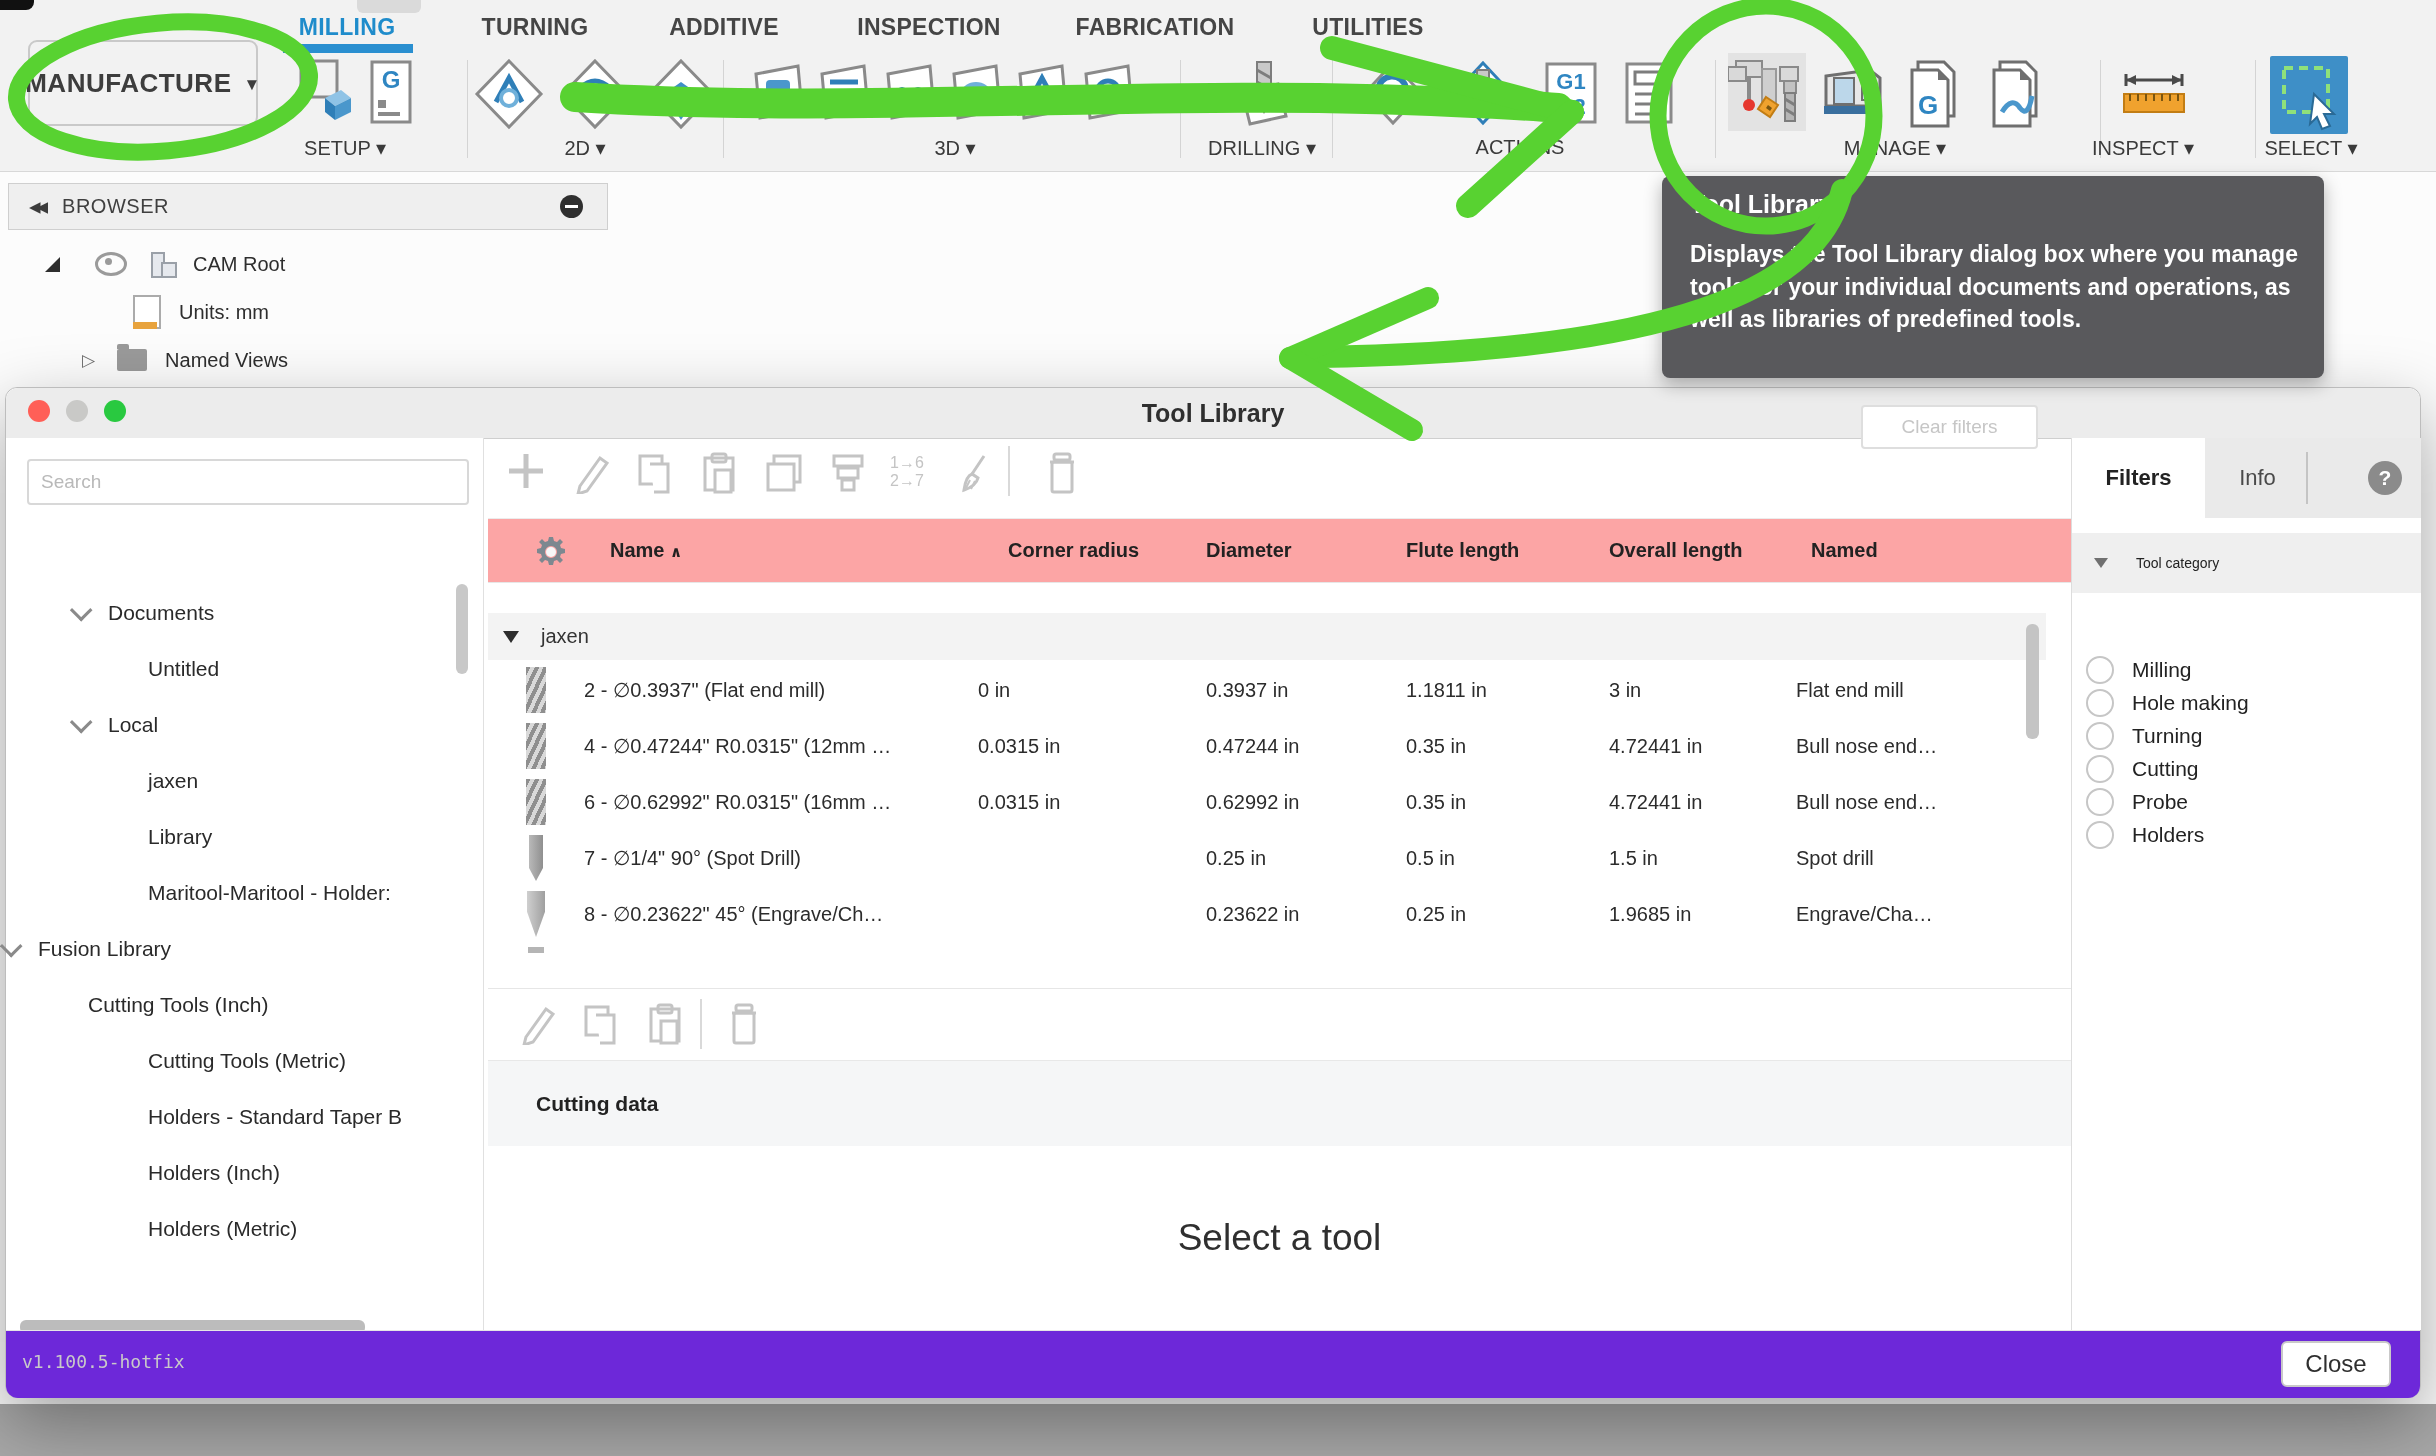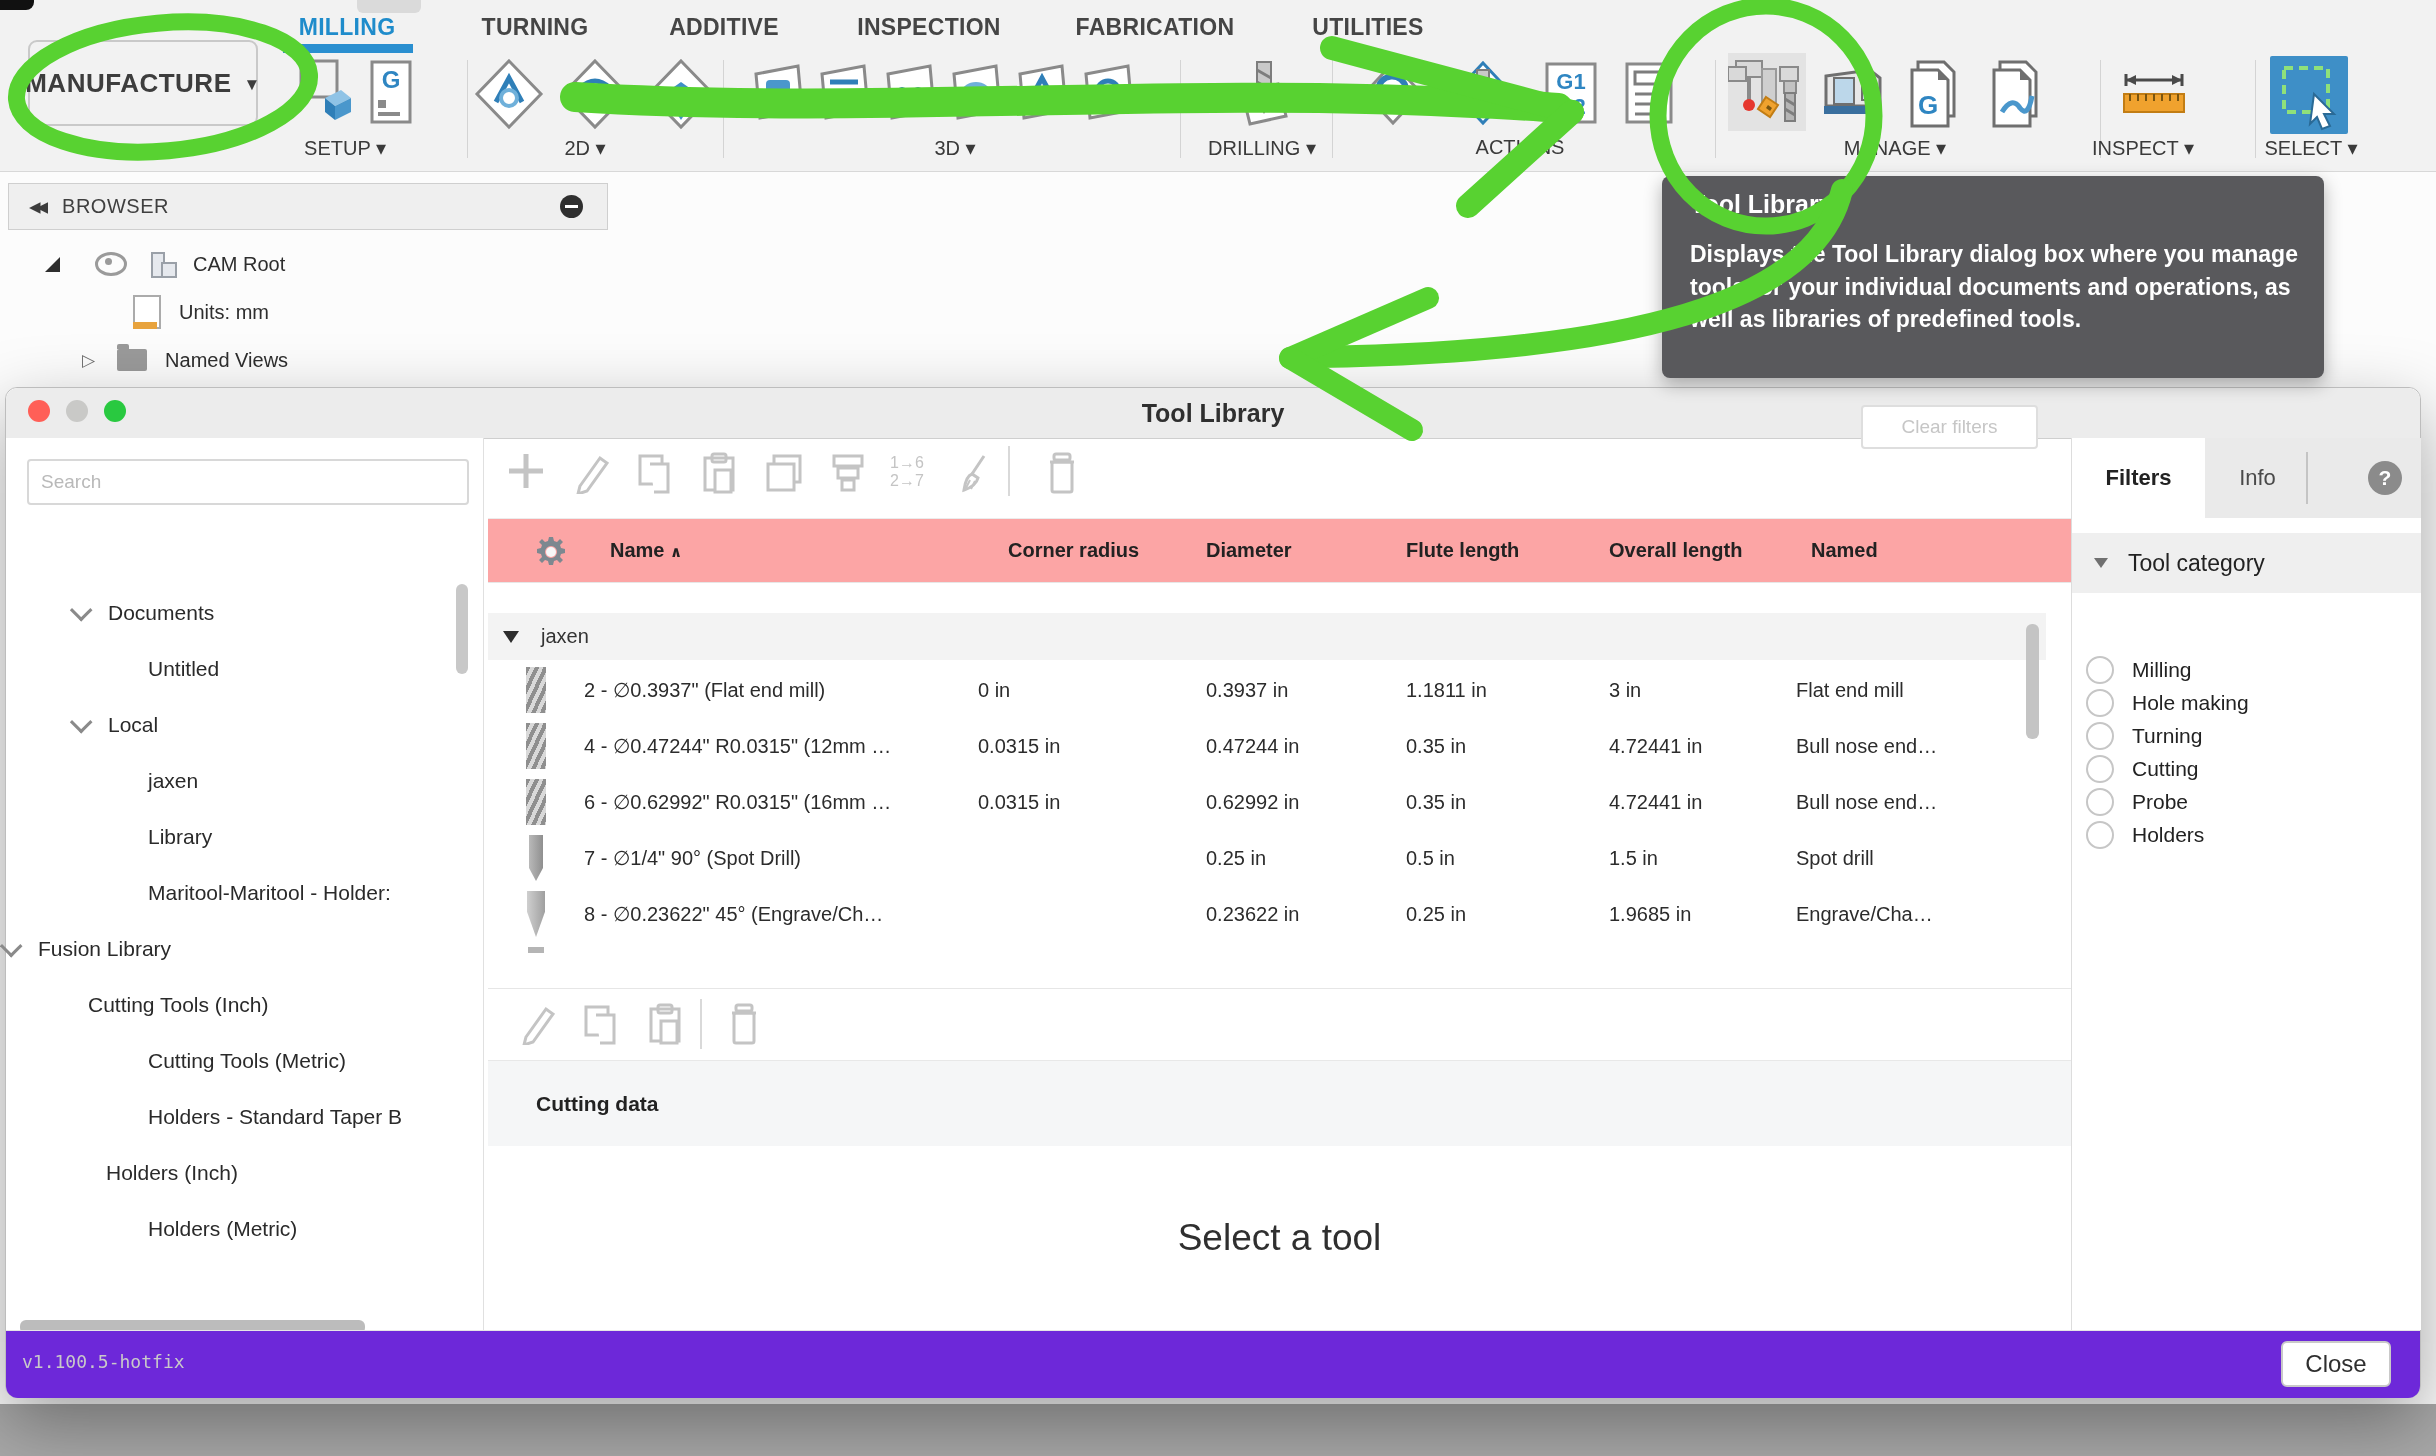--- a/index.html
+++ b/index.html
@@ -82,21 +82,21 @@
   .select-prompt{position:absolute;left:482px;top:758px;width:1583px;height:184px;display:flex;align-items:center;justify-content:center;font-size:37px;font-weight:500;color:#2f2f2f;background:#fff;}
   
   .rightpane{position:absolute;left:2065px;top:50px;width:349px;height:892px;border-left:1px solid #dddddd;background:#fff;}
   .rp-tabs{position:absolute;left:0;top:0;width:349px;height:80px;background:#eaeaea;}
   .rp-tab-active{position:absolute;left:0;top:0;width:133px;height:80px;background:#fff;display:flex;align-items:center;justify-content:center;font-size:22px;font-weight:bold;color:#222;}
   .rp-tab-info{position:absolute;left:133px;top:0;width:105px;height:80px;display:flex;align-items:center;justify-content:center;font-size:22px;color:#4a4a4a;}
   .rp-div{position:absolute;left:234px;top:14px;width:2px;height:52px;background:#c4c4c4;}
   .help-circle{position:absolute;left:296px;top:23px;width:34px;height:34px;border-radius:50%;background:#8b8b8b;color:#fff;font-size:21px;font-weight:bold;display:flex;align-items:center;justify-content:center;}
   .cat-band{position:absolute;left:0;top:95px;width:349px;height:60px;background:#efefef;display:flex;align-items:center;}
   .cat-tri{width:0;height:0;border-top:10px solid #707070;border-left:7px solid transparent;border-right:7px solid transparent;margin-left:22px;}
-  .cat-label{margin-left:20px;font-size:23px;color:#222;}
+  .cat-label{margin-left:28px;font-size:14px;color:#222;}
   .radio-row{position:absolute;left:0;width:349px;height:33px;display:flex;align-items:center;}
   .radio{width:24px;height:24px;border:2px solid #c6c6c6;border-radius:50%;margin-left:14px;flex:none;background:#fff;}
   .radio-label{margin-left:18px;font-size:21px;color:#222;}
   .annot{position:absolute;left:0;top:0;z-index:30;pointer-events:none;}
   svg text{font-family:"Liberation Sans",sans-serif;}
 </style>
 </head>
 <body>
 
 <div class="stage">
@@ -384,21 +384,21 @@
             <span class="tlabel">Cutting Tools (Inch)</span>
           </div>
           <div class="tree-row" style="top: 504px; padding-left: 110px;">
             <span class="chev hide"></span>
             <span class="tlabel">Cutting Tools (Metric)</span>
           </div>
           <div class="tree-row" style="top: 560px; padding-left: 110px;">
             <span class="chev hide"></span>
             <span class="tlabel">Holders - Standard Taper B</span>
           </div>
-          <div class="tree-row" style="top: 616px; padding-left: 68px; text-align: center;">
+          <div class="tree-row" style="top: 616px; padding-left: 110px; text-align: center;">
             <span class="chev hide"></span>
             <span class="tlabel">Holders (Inch)</span>
           </div>
           <div class="tree-row" style="top: 672px; padding-left: 110px;">
             <span class="chev hide"></span>
             <span class="tlabel">Holders (Metric)</span>
           </div>
         </div>
       <div class="vsb" style="left:450px;top:146px;width:12px;height:90px;"></div>
       <div class="hsb" style="left:14px;top:882px;width:345px;height:14px;"></div>

